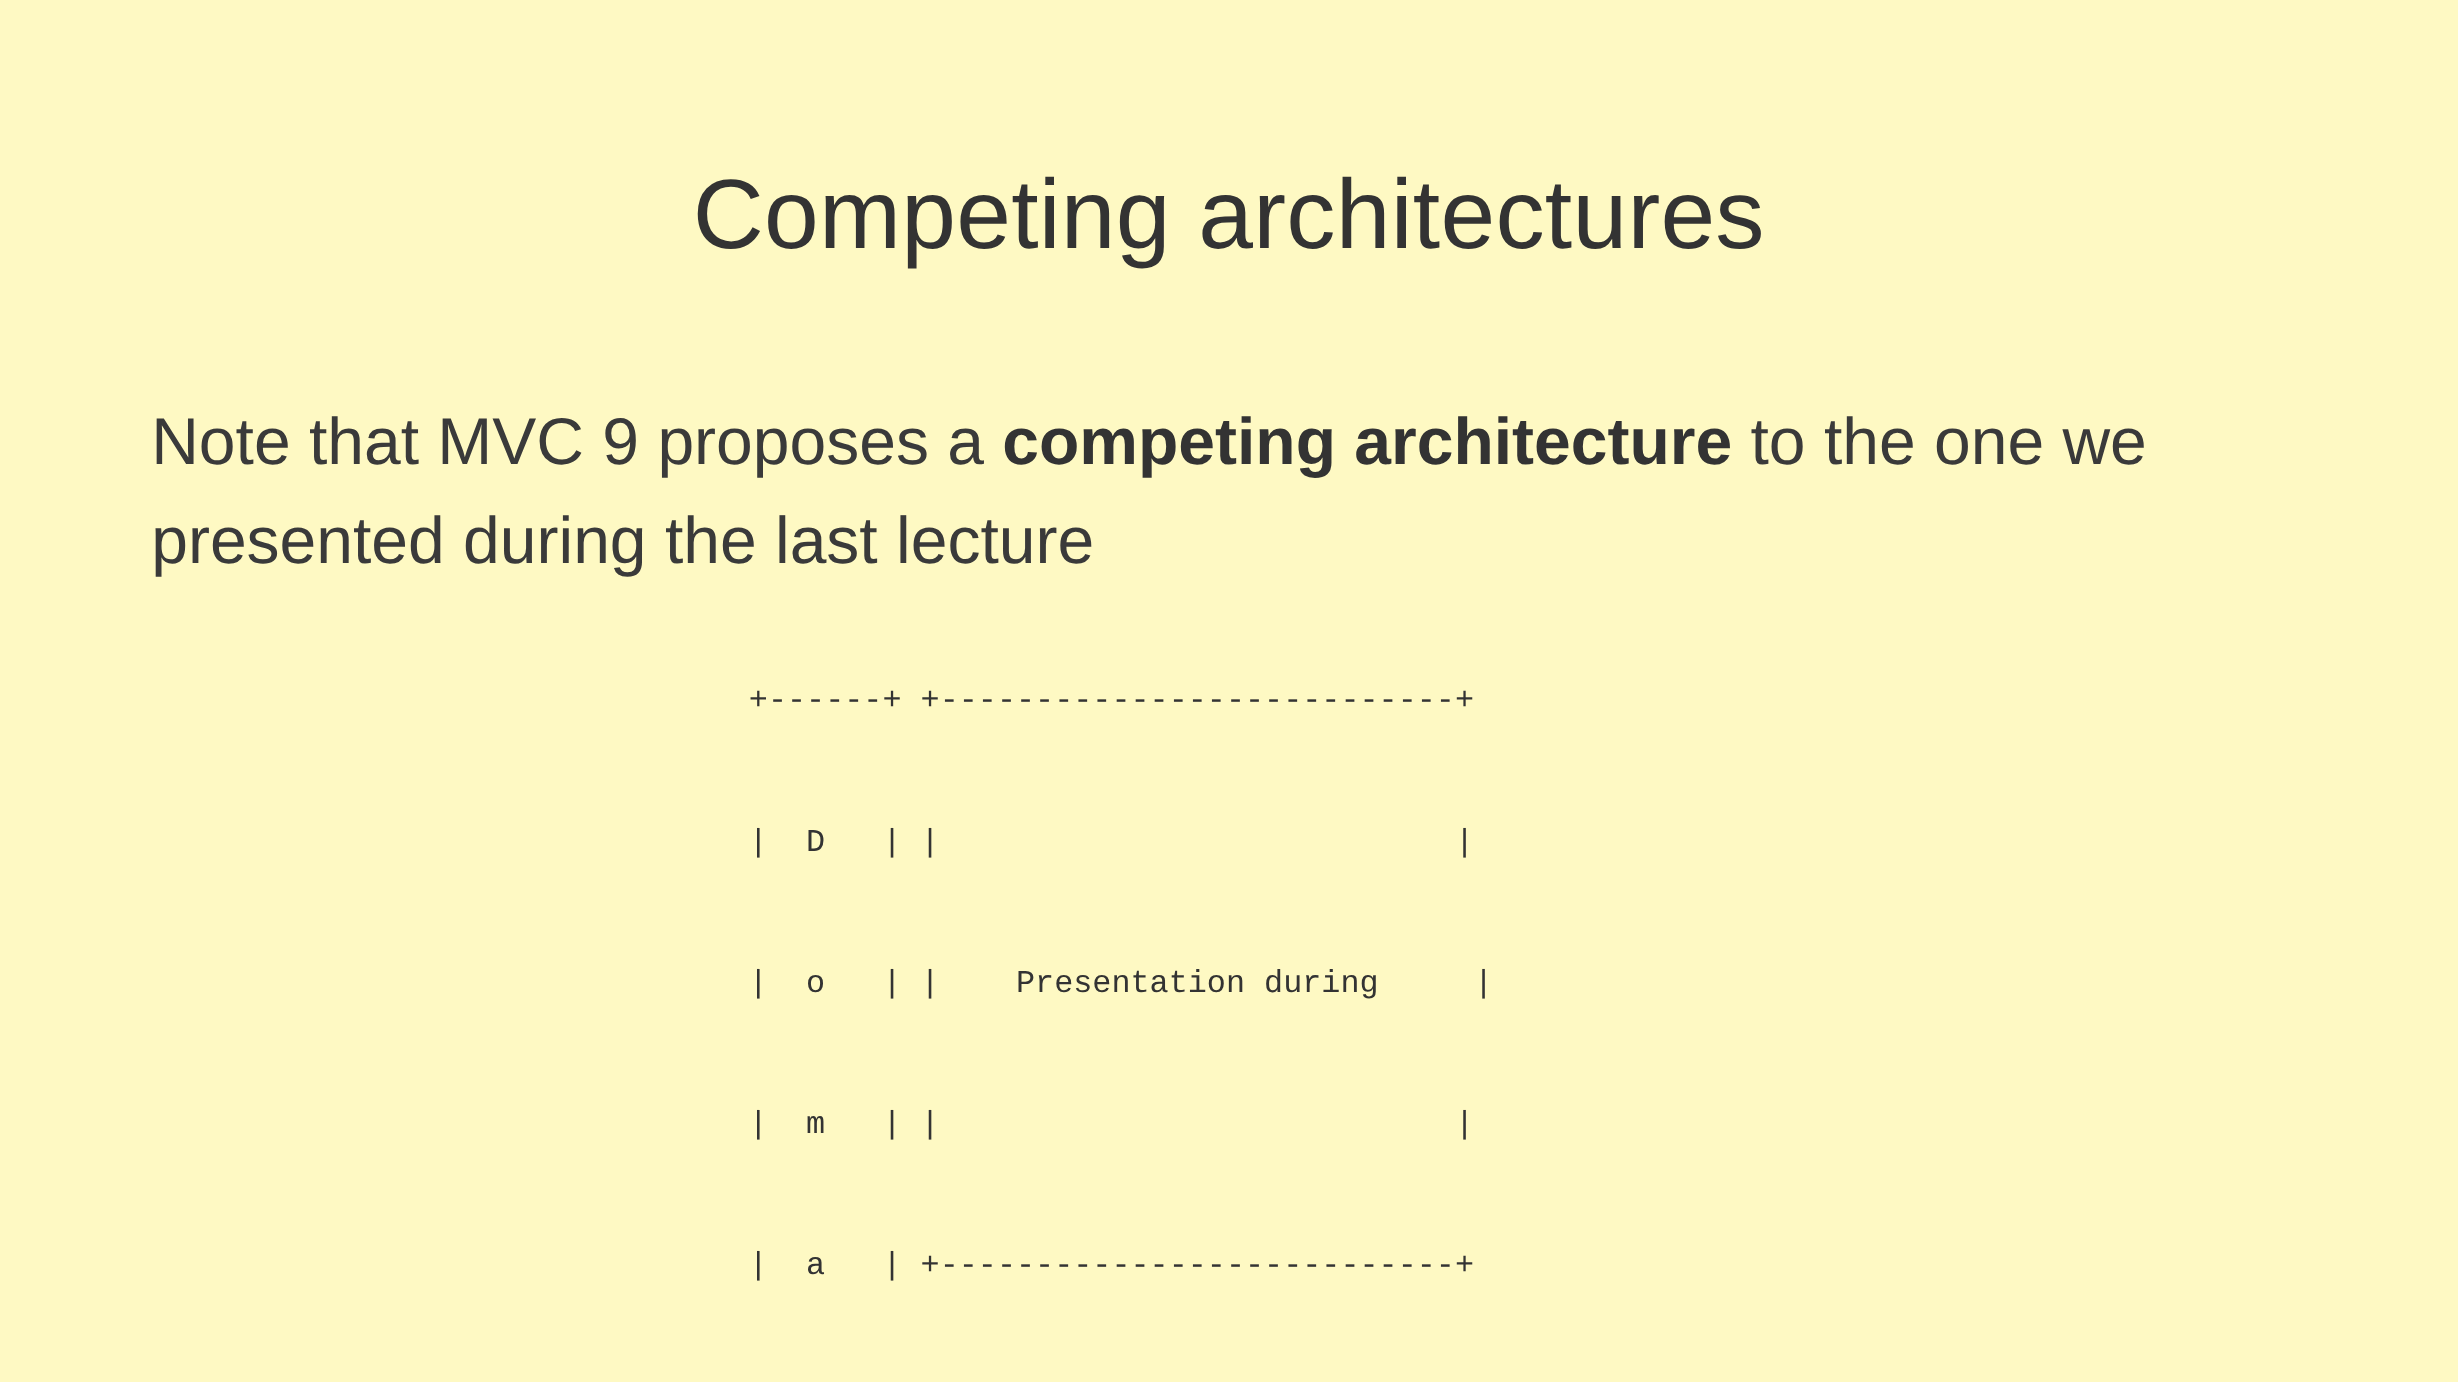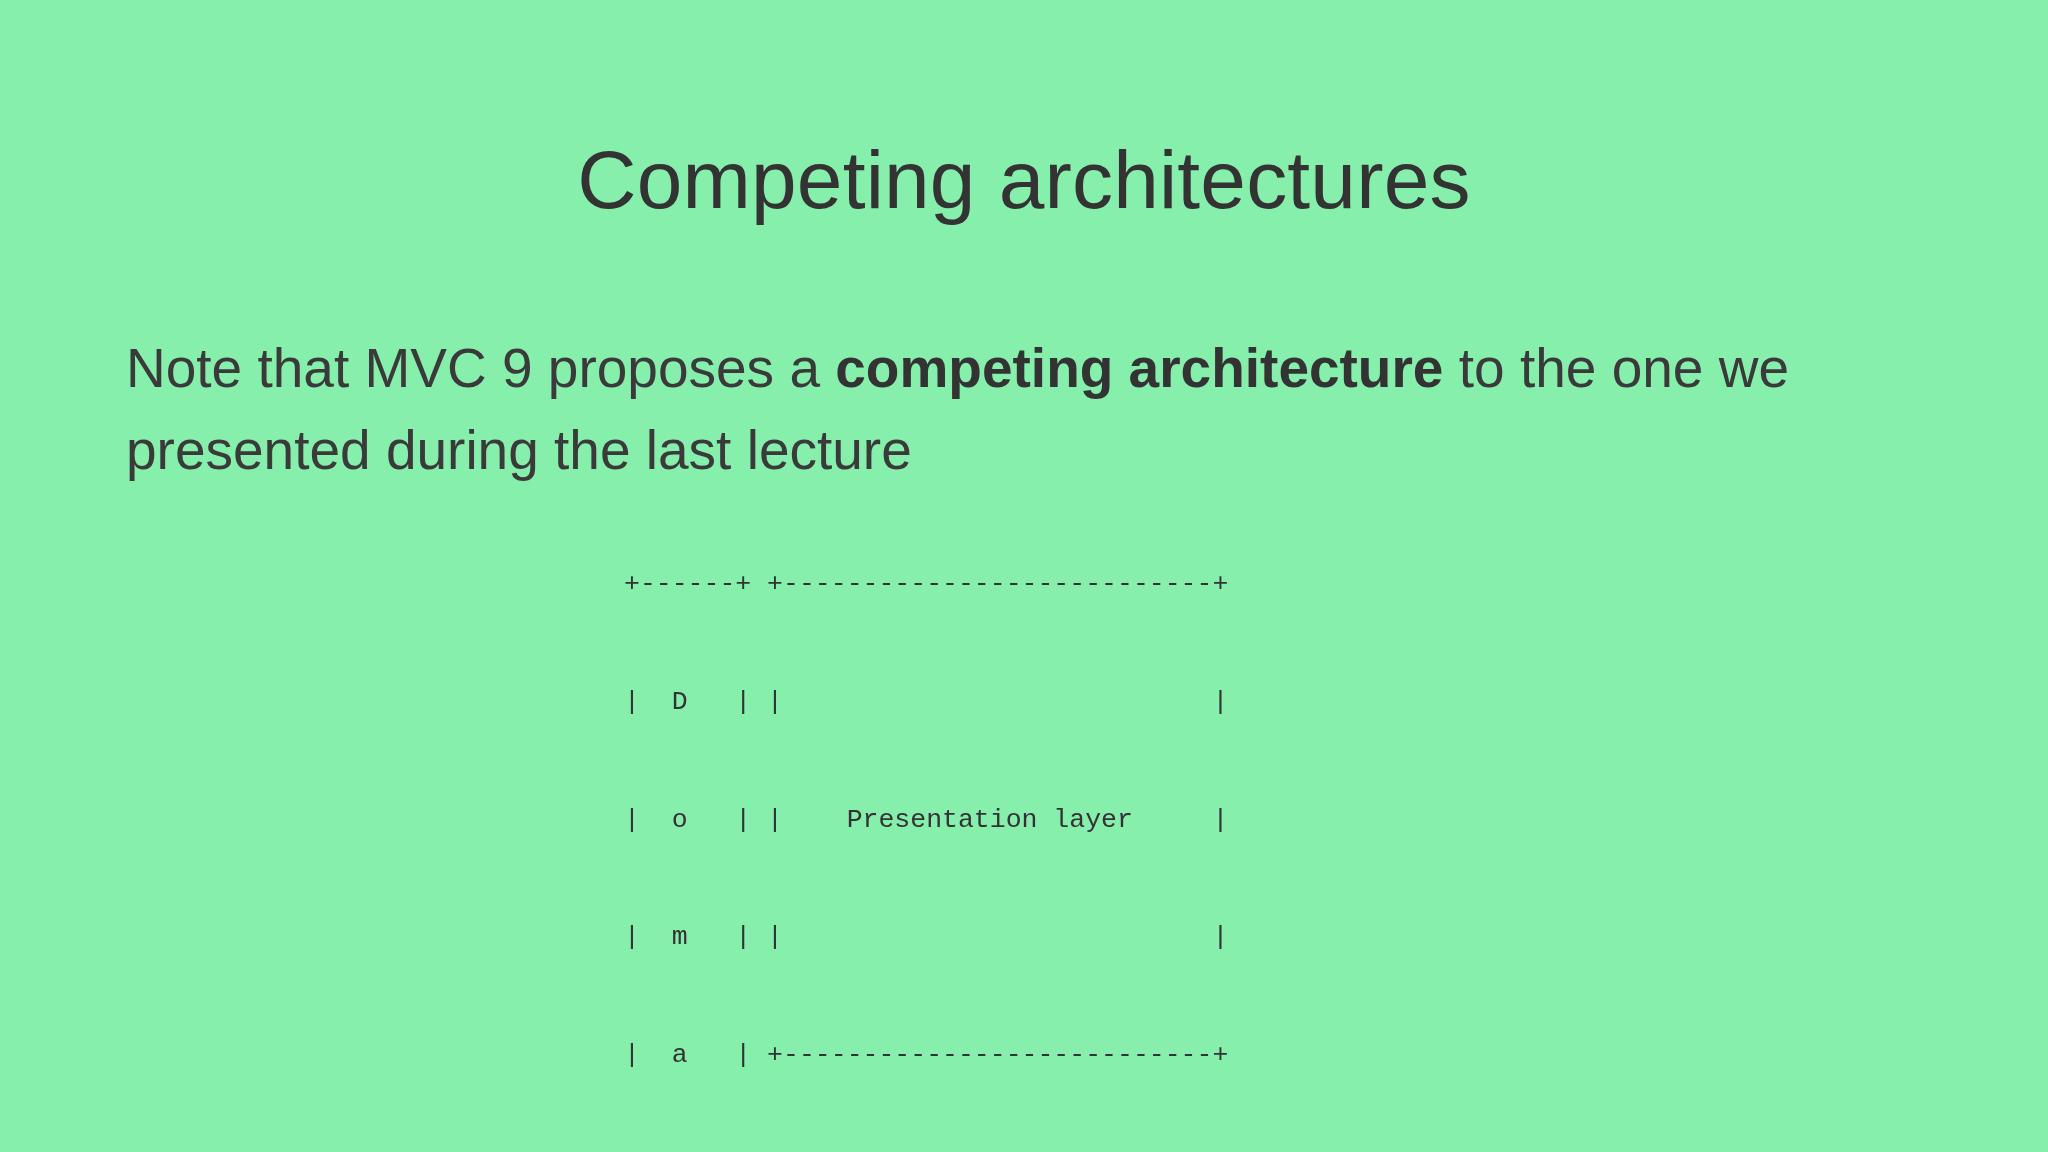--- a/index.html
+++ b/index.html
@@ -13,21 +13,21 @@
     height: 1152px;
     overflow: hidden;
     font-family: "Liberation Sans", sans-serif;
     -webkit-font-smoothing: antialiased;
   }
 
   .slide {
     position: relative;
     width: 2048px;
     height: 1152px;
-    background: #86efac;
+    background: #fef9c3;
     box-sizing: border-box;
   }
 
   
   .slide-title {
     position: absolute;
     left: 0;
     top: 84px;
     width: 2048px;
     text-align: center;
@@ -79,21 +79,21 @@
 
 <div class="slide">
 
   <h1 class="slide-title">Competing architectures</h1>
 
   <p class="slide-body"><span>Note that MVC 9 proposes a </span><span class="em">competing architecture</span><span> to the one we presented during the last lecture</span></p>
 
   <div class="ascii-diagram">
     <span class="ascii-row">+------+ +---------------------------+</span>
     <span class="ascii-row">|  D   | |                           |</span>
-    <span class="ascii-row">|  o   | |    Presentation layer     |</span>
+    <span class="ascii-row">|  o   | |    Presentation during     |</span>
     <span class="ascii-row">|  m   | |                           |</span>
     <span class="ascii-row">|  a   | +---------------------------+</span>
     
     
     
     
     
     
     
     

